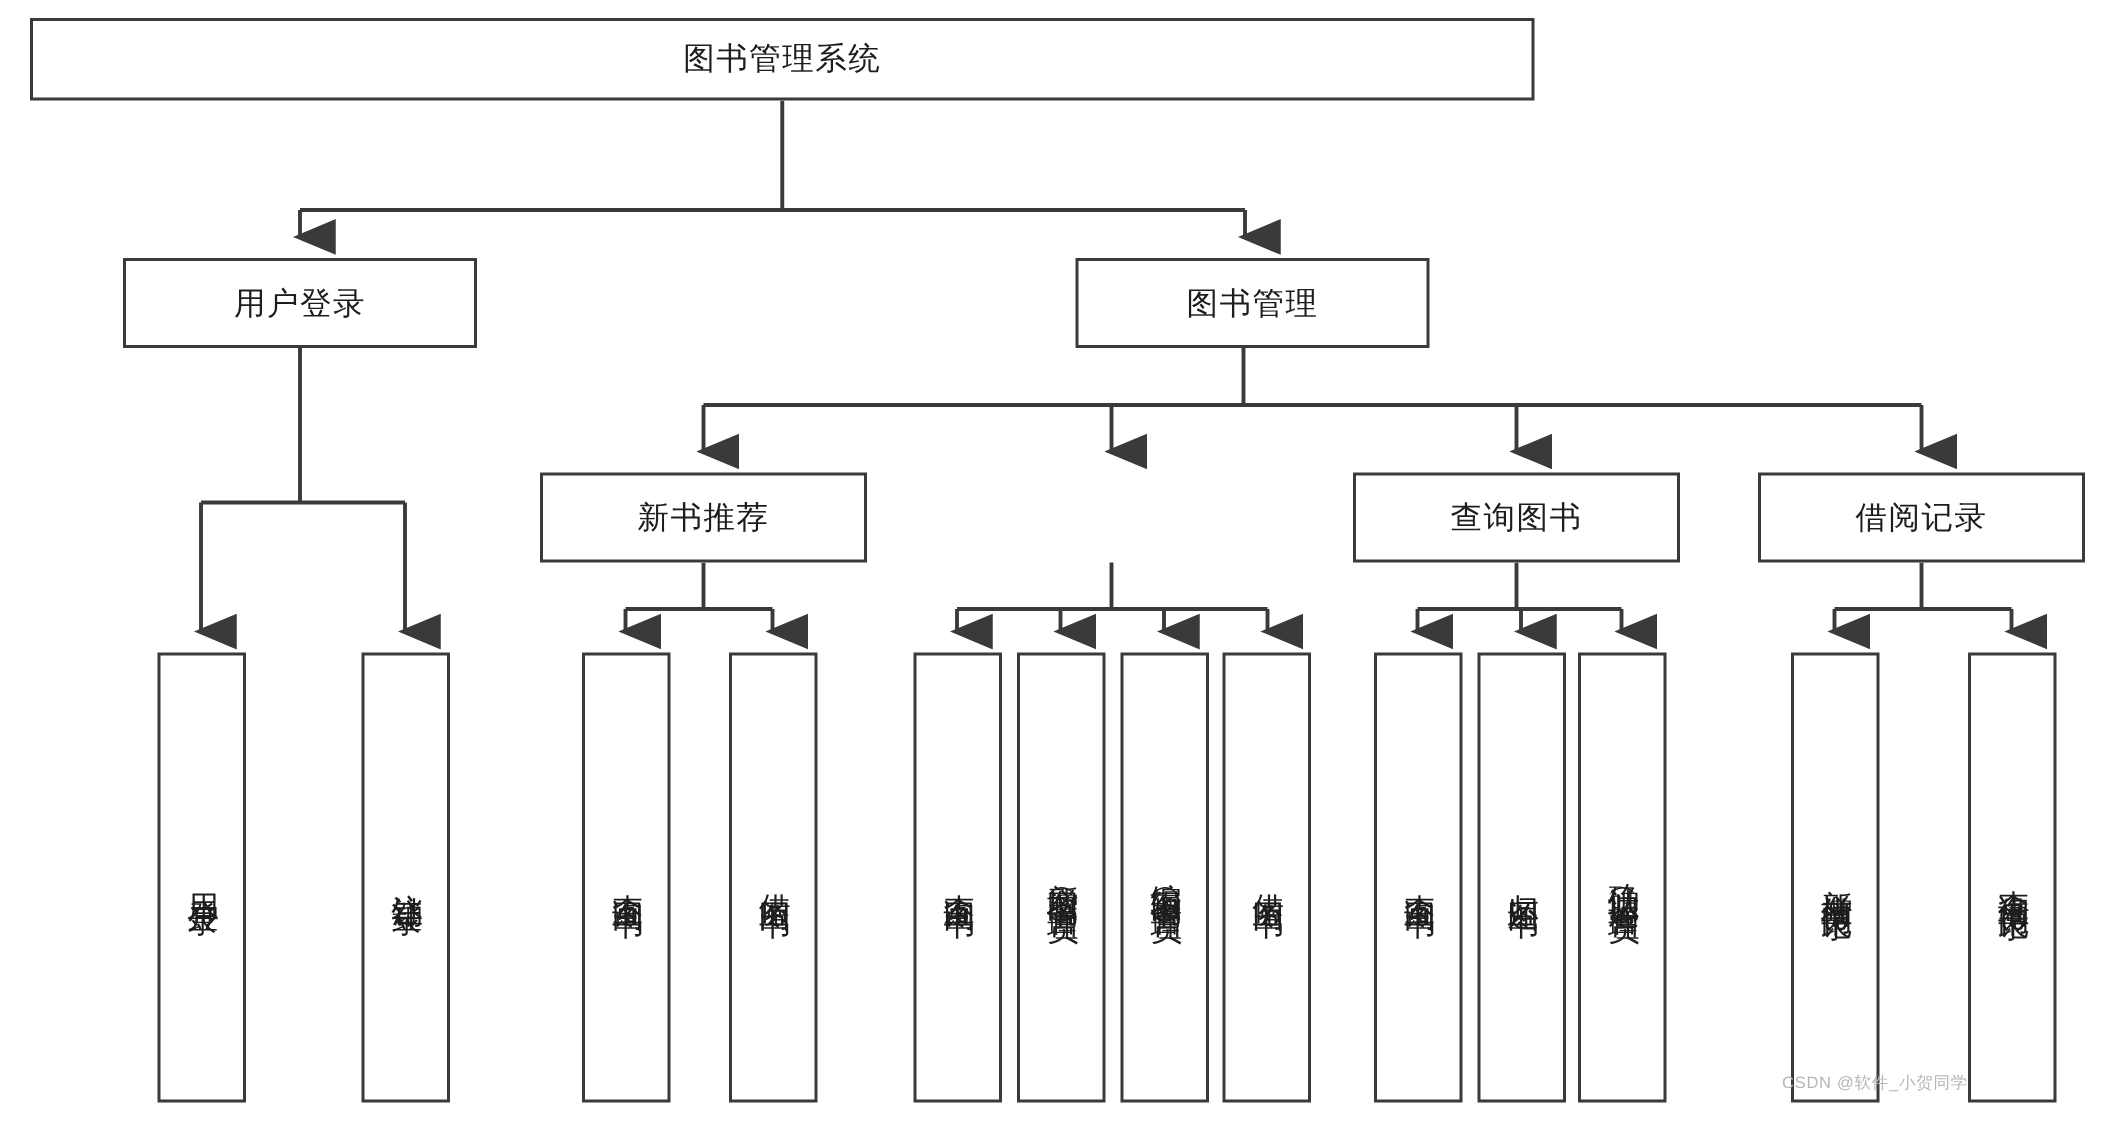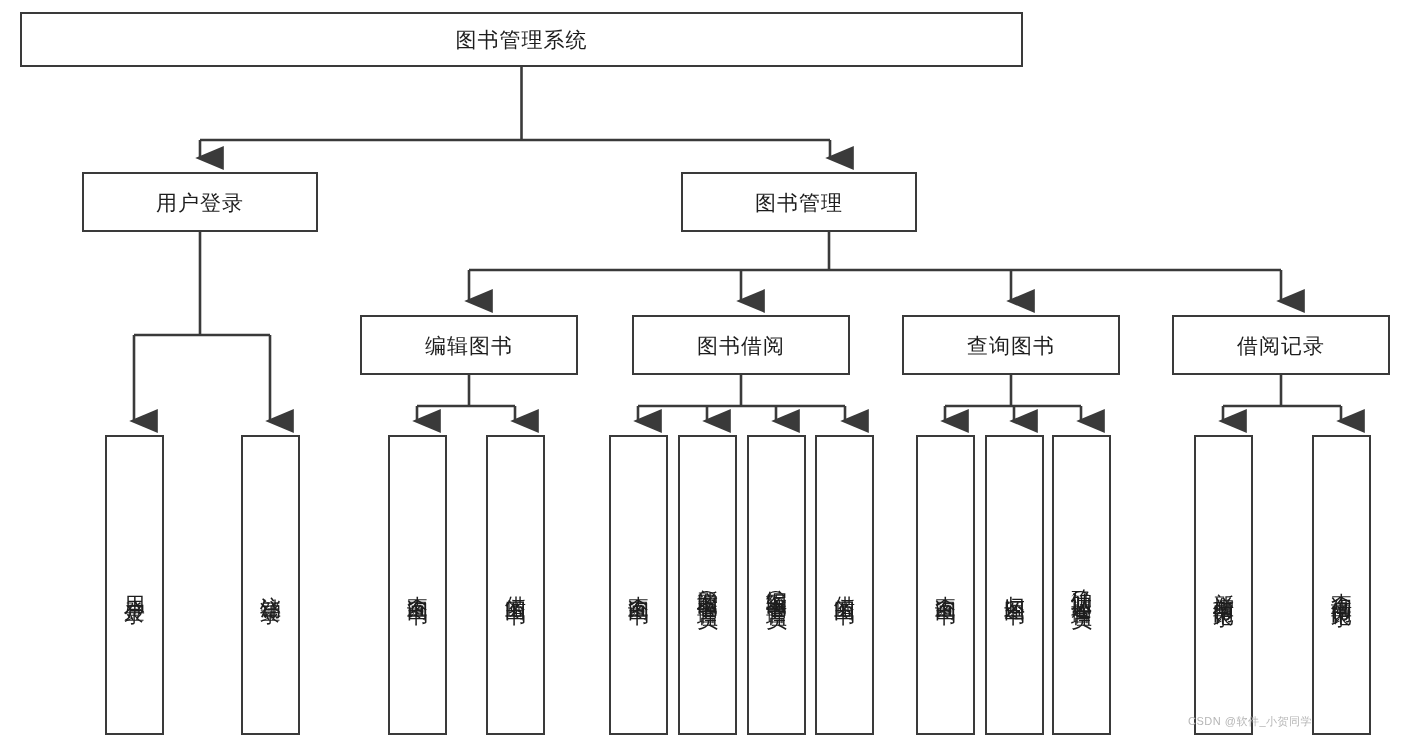--- a/index.html
+++ b/index.html
@@ -120,31 +120,28 @@
   </svg>
 
   <div class="node node-h" style="left:20px; top:12px; width:1003px; height:55px;">
     <span>图书管理系统</span>
   </div>
 
   <div class="node node-h" style="left:82px; top:172px; width:236px; height:60px;">
     <span>用户登录</span>
   </div>
 
-  <div class="node node-h" style="left:681px; top:172px; width:236px; height:60px;">
+  <div class="node node-h" style="left:717px; top:172px; width:236px; height:60px;font-family:Liberation Serif, serif;">
     <span>图书管理</span>
   </div>
 
   <div class="node node-h" style="left:360px; top:315px; width:218px; height:60px;">
-    <span>编辑图书</span>
-  </div>
-
-  <div class="node node-h" style="left:632px; top:315px; width:218px; height:60px;">
-    <span>图书借阅</span>
-  </div>
+    <span>新书推荐</span>
+  </div>
+
 
   <div class="node node-h" style="left:902px; top:315px; width:218px; height:60px;">
     <span>查询图书</span>
   </div>
 
   <div class="node node-h" style="left:1172px; top:315px; width:218px; height:60px;align-items:center;">
     <span>借阅记录</span>
   </div>
 
   <div class="node node-v" style="left:105px; top:435px; width:59px; height:300px;">

